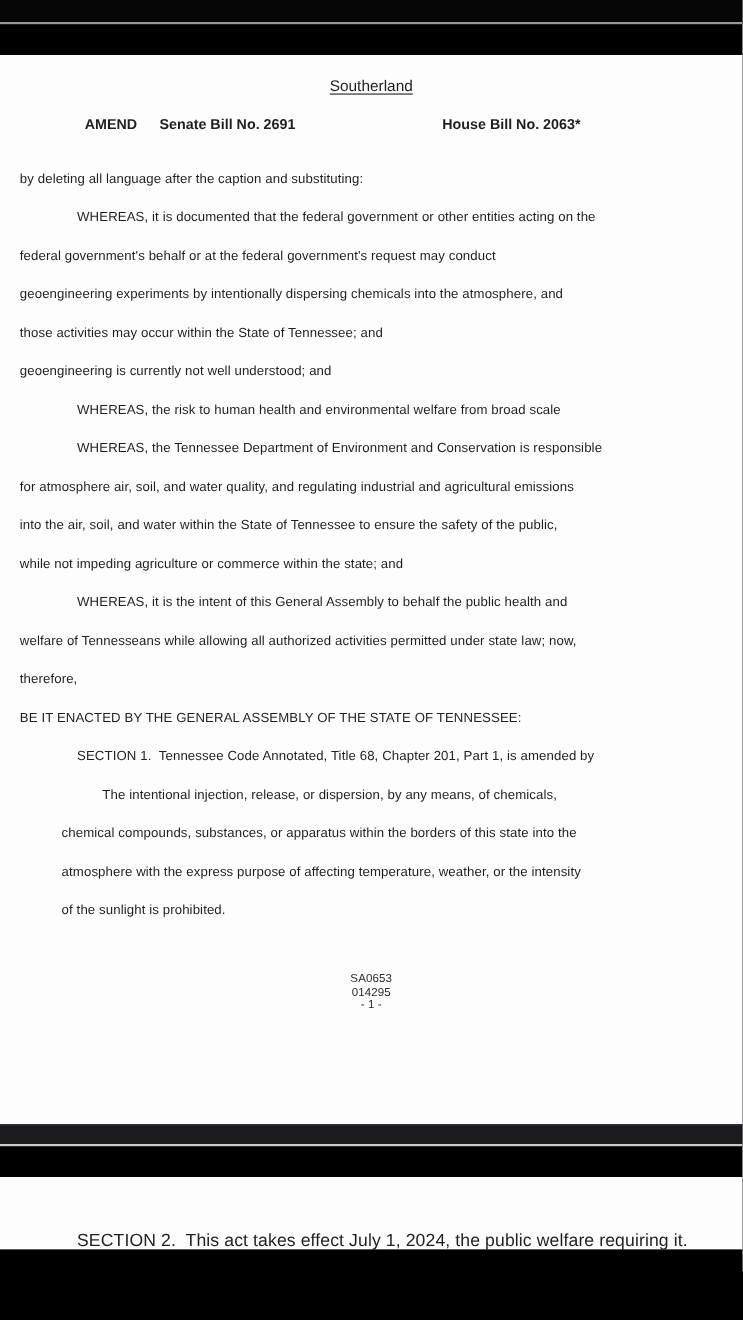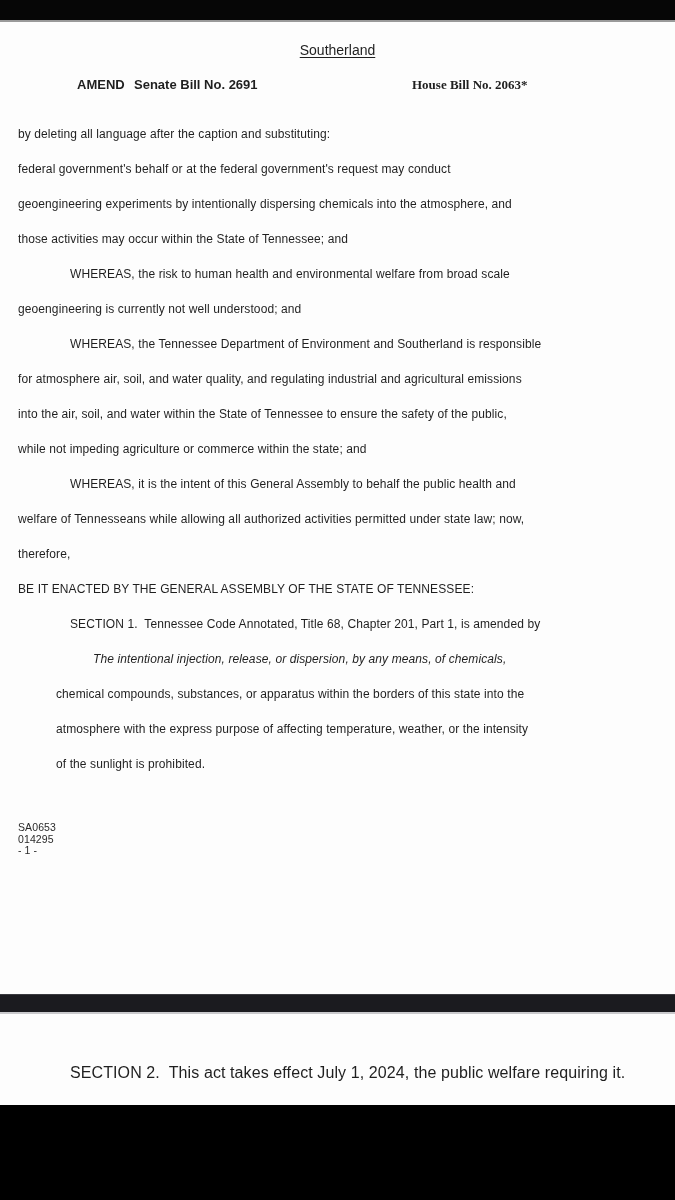--- a/index.html
+++ b/index.html
@@ -14,67 +14,68 @@
   .bar-top {
     height: 20px;
     background: #060606;
     border-bottom: 2px solid #9a9a9a;
   }
   .page {
     background: #fdfdfd;
     box-sizing: border-box;
     padding-left: 18px;
     padding-right: 18px;
+    margin-top: 28px;
   }
   .page-1 { height: 972px; }
   .bar-sep {
     height: 17px;
     background: #1b1b1f;
     border-top: 1px solid #3a3a3f;
     border-bottom: 2px solid #c9c9cc;
   }
-  .page-2 { height: 91px; padding-top: 51px; }
+  .page-2 { height: 66px; padding-top: 51px; }
   .bar-bottom { height: 105px; background: #000; }
 
   
   .doc-header { padding-top: 20px; text-align: center; font-size: 14px; }
   .sponsor-name {
     line-height: 17px;
     text-decoration: underline;
     text-underline-offset: 2px;
   }
   .sponsor-caption { line-height: 17px; margin-top: 3px; }
   .amend-row {
     position: relative;
     margin-top: 17px;
     height: 17px;
     font-weight: bold;
     font-size: 13px;
     text-align: left;
   }
   .amend-row span { position: absolute; top: 0; line-height: 17px; white-space: pre; }
   .amend-label { left: 59px; }   
-  .senate-bill { left: 116px; }  
-  .house-bill  { left: 394px; font-family: Liberation Serif, serif; }  
+  .senate-bill { left: 127px; }  
+  .house-bill  { left: 384px; }  
 
   
   .doc-body { margin-top: 24px; font-size: 12px; }
   .ln {
     height: 35px;
     line-height: 35px;
     white-space: pre;
     letter-spacing: 0.1px;
   }
   .ln-flush { margin-left: 0; }
   .ln-ind   { margin-left: 0; text-indent: 52px; }
   .ln-q     { margin-left: 38px; }
-  .ln-qf    { margin-left: 38px; text-indent: 37px; font-style: italic; }
+  .ln-qf    { margin-left: 38px; text-indent: 37px; }
 
   
-  .doc-footer { margin-top: 40px; font-size: 10.5px; color: #2a2a2a; }
+  .doc-footer { margin-top: 40px; text-align: center; font-size: 10.5px; color: #2a2a2a; }
   .doc-footer .ln-foot { height: 11.5px; line-height: 11.5px; white-space: pre; }
 
   
   .page-2 .ln { height: 16px; line-height: 16px; }
 </style>
 </head>
 <body>
 
 <div class="bar-top"></div>
 
@@ -83,26 +84,27 @@
     <div class="sponsor-name">Southerland</div>
     <div class="amend-row">
       <span class="amend-label">AMEND</span>
       <span class="senate-bill">Senate Bill No. 2691</span>
       <span class="house-bill">House Bill No. 2063*</span>
     </div>
   </div>
 
   <div class="doc-body">
       <div class="ln ln-flush">by deleting all language after the caption and substituting:</div>
+      <div class="ln ln-ind">WHEREAS, it is documented that the federal government or other entities acting on the</div>
       <div class="ln ln-flush">federal government's behalf or at the federal government's request may conduct</div>
       <div class="ln ln-flush">geoengineering experiments by intentionally dispersing chemicals into the atmosphere, and</div>
       <div class="ln ln-flush">those activities may occur within the State of Tennessee; and</div>
+      <div class="ln ln-flush">geoengineering is currently not well understood; and</div>
       <div class="ln ln-ind">WHEREAS, the risk to human health and environmental welfare from broad scale</div>
-      <div class="ln ln-flush">geoengineering is currently not well understood; and</div>
-      <div class="ln ln-ind">WHEREAS, the Tennessee Department of Environment and Southerland is responsible</div>
+      <div class="ln ln-ind">WHEREAS, the Tennessee Department of Environment and Conservation is responsible</div>
       <div class="ln ln-flush">for atmosphere air, soil, and water quality, and regulating industrial and agricultural emissions</div>
       <div class="ln ln-flush">into the air, soil, and water within the State of Tennessee to ensure the safety of the public,</div>
       <div class="ln ln-flush">while not impeding agriculture or commerce within the state; and</div>
       <div class="ln ln-ind">WHEREAS, it is the intent of this General Assembly to behalf the public health and</div>
       <div class="ln ln-flush">welfare of Tennesseans while allowing all authorized activities permitted under state law; now,</div>
       <div class="ln ln-flush">therefore,</div>
       <div class="ln ln-flush">BE IT ENACTED BY THE GENERAL ASSEMBLY OF THE STATE OF TENNESSEE:</div>
       <div class="ln ln-ind">SECTION 1.  Tennessee Code Annotated, Title 68, Chapter 201, Part 1, is amended by</div>
       <div class="ln ln-qf">The intentional injection, release, or dispersion, by any means, of chemicals,</div>
       <div class="ln ln-q">chemical compounds, substances, or apparatus within the borders of this state into the</div>

